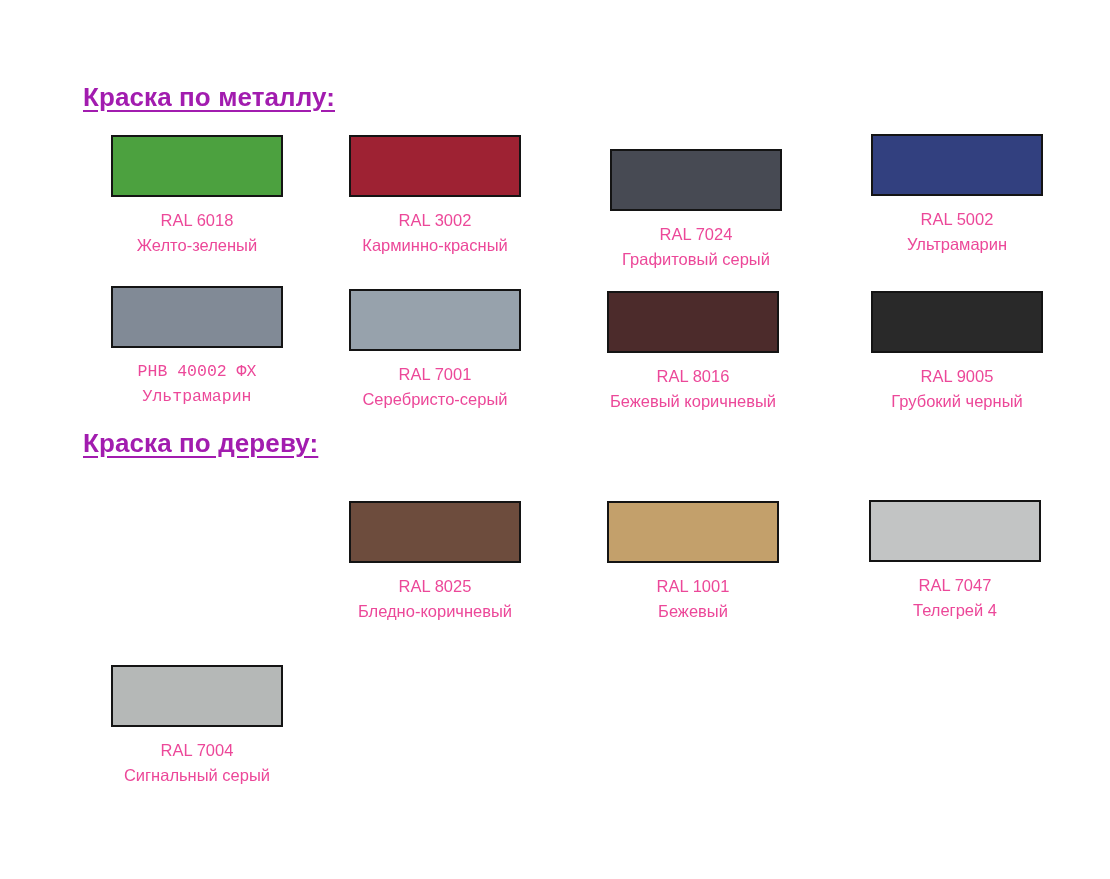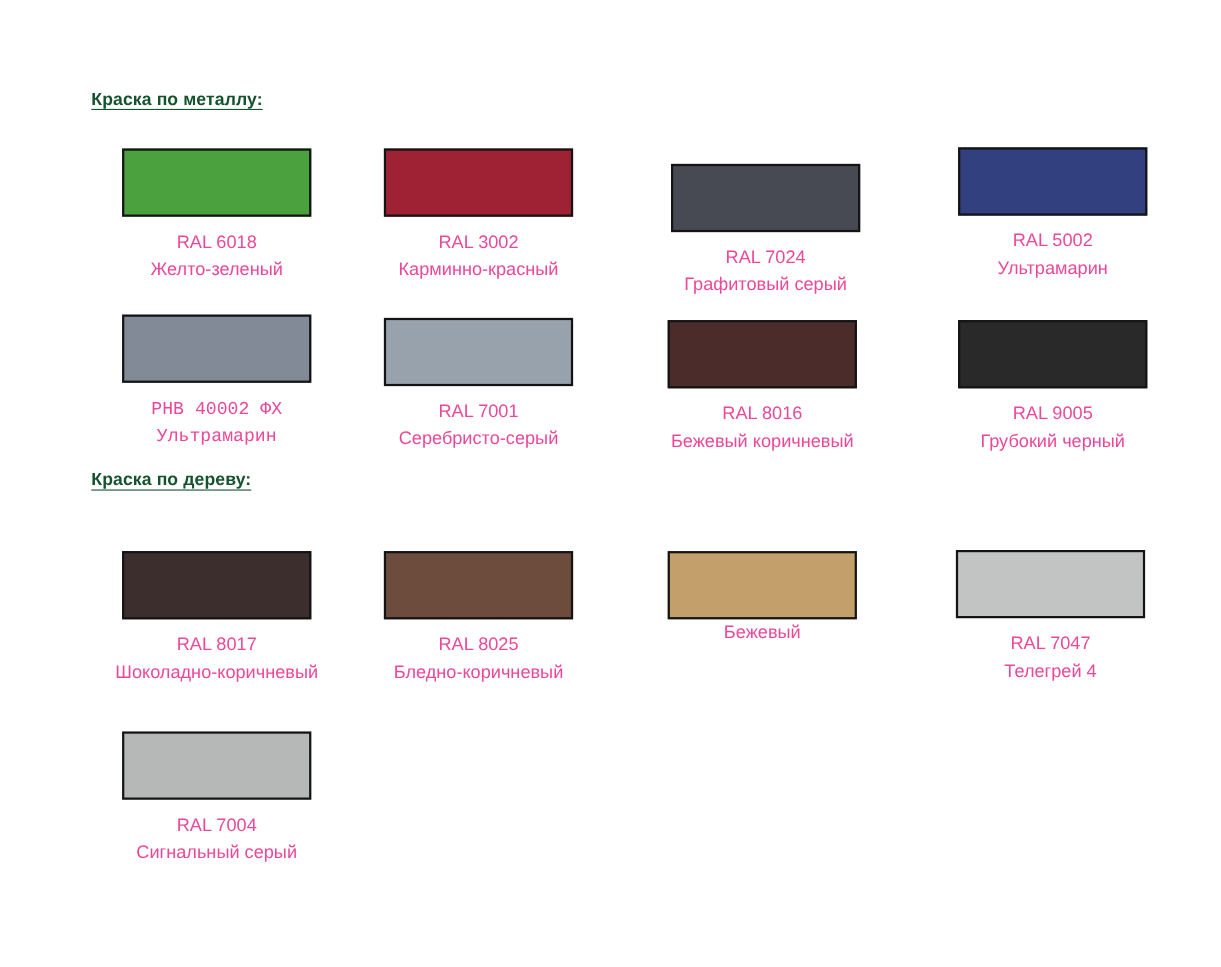--- a/index.html
+++ b/index.html
@@ -17,24 +17,24 @@
   }
 
   .page {
     position: relative;
     width: 1110px;
     height: 879px;
   }
 
   .section-title {
     position: absolute;
-    font-size: 16px;
+    font-size: 26px;
     font-weight: bold;
     letter-spacing: 0.1px;
-    color: #14532d;
+    color: #a21caf;
     text-decoration: underline;
     text-underline-offset: 4px;
     white-space: nowrap;
   }
   #title-metal { left: 83px; top: 82px; }
   #title-wood  { left: 83px; top: 428px; }
 
   .swatch-cell {
     position: absolute;
     width: 230px;
@@ -115,37 +115,31 @@
       </div>
     </div>
     <div class="swatch-cell" style="left: 842px; top: 291px;">
       <div class="swatch" style="background: rgb(41, 41, 41);"></div>
       <div class="labels">
         <div class="swatch-code">RAL 9005</div>
         <div class="swatch-name">Грубокий черный</div>
       </div>
     </div>
     <div class="section-title" id="title-wood">Краска по дереву:</div>
-    <div class="swatch-cell" style="left: 82px; top: 501px;">
-      <div class="swatch" style="background: rgb(60, 46, 44);"></div>
-      <div class="labels">
-        <div class="swatch-code">RAL 8017</div>
-        <div class="swatch-name">Шоколадно-коричневый</div>
-      </div>
-    </div>
     <div class="swatch-cell" style="left: 320px; top: 501px;">
       <div class="swatch" style="background: rgb(109, 76, 61);"></div>
       <div class="labels">
         <div class="swatch-code">RAL 8025</div>
         <div class="swatch-name">Бледно-коричневый</div>
       </div>
     </div>
     <div class="swatch-cell" style="left: 578px; top: 501px;">
       <div class="swatch" style="background: rgb(195, 160, 107);"></div>
       <div class="labels">
+        <div class="swatch-code">RAL 1001</div>
         <div class="swatch-name">Бежевый</div>
       </div>
     </div>
     <div class="swatch-cell" style="left: 840px; top: 500px;">
       <div class="swatch" style="background: rgb(194, 196, 196);"></div>
       <div class="labels">
         <div class="swatch-code">RAL 7047</div>
         <div class="swatch-name">Телегрей 4</div>
       </div>
     </div>

